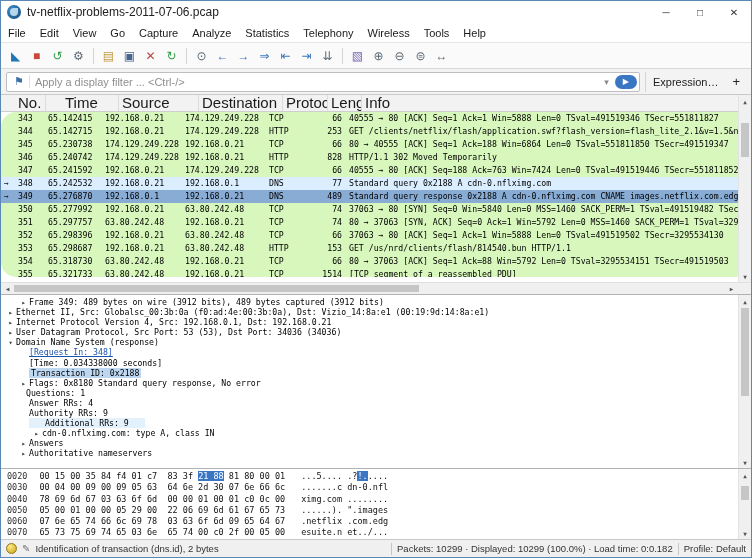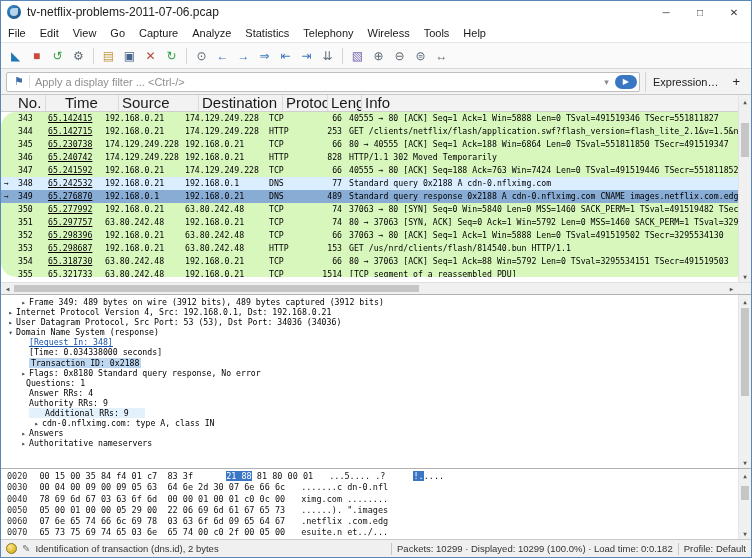--- a/index.html
+++ b/index.html
@@ -59,21 +59,21 @@
   .h-info { flex:1 1 auto; border-right:none; }
 
   .list-rows { height:165px; overflow:hidden;border-radius:15px; }
   .prow { display:flex; height:13px; line-height:13px; font-size:8.2px; color:#000; }
   .v-green { background:var(--row-green,#d8f7bd); }
   .v-blue { background:var(--row-blue,#daeeff); }
   .v-selected { background:var(--row-selected,#88acd4); }
   .cell { white-space:pre; overflow:hidden; padding:0 2px; flex:0 0 auto; }
   .c-no { width:45px; padding-left:17px; position:relative; }
   .marker { position:absolute; left:3px; top:0; line-height:13px; font-size:8px; color:#1a1a1a; }
-  .c-time { width:57px;text-decoration:underline; } .c-source { width:80px; } .c-destination { width:84px; }
+  .c-time { width:57px; } .c-source { width:80px; } .c-destination { width:84px; }
   .c-protocol { width:45px; }
   .c-length { width:34px; text-align:right; padding-right:4px; }
   .c-info { flex:1 1 auto; min-width:0; padding-left:3px; }
 
   
   .vscroll { position:absolute; right:0; width:13px; background:#f0f0f0; border-left:1px solid #e3e3e3;
              display:flex; flex-direction:column; }
   .list-vscroll { top:0; bottom:12px; }
   .pane-vscroll { top:0; bottom:0; }
   .sb-arrow { height:12px; width:100%; display:flex; align-items:center; justify-content:center;
@@ -97,21 +97,21 @@
   .t-link { color:var(--link,#1a55b0); text-decoration:underline; }
   .t-selected { background:var(--detail-selected,#bdd7f0); padding:0 2px; }
   .t-related { background:var(--detail-related,#e2f1fc); padding:0 16px; }
 
   
   .hex-pane { height:71px; flex:0 0 auto; background:#fff; border-top:1px solid #b2b2b2;
               position:relative; overflow:hidden; font-family:"DejaVu Sans Mono", monospace; padding-top:2px; }
   .hexline { height:11.3px; line-height:11.3px; font-size:8.5px; white-space:pre; padding-left:6px; color:#111; }
   .hex-off { color:#333; margin-right:12px; }
   .hex-ascii { margin-left:16px; }
-  .hl { background:var(--hex-highlight,#3a76c4); color:#fff;margin-left:28px; }
+  .hl { background:var(--hex-highlight,#3a76c4); color:#fff; }
 
   
   .statusbar { flex:1 1 auto; min-height:16px; background:#f0f0f0; border-top:1px solid #c9c9c9;
                display:flex; align-items:center; font-size:9.5px; color:#333; padding:0 5px; gap:5px; }
   .expert { width:11px; height:11px; border-radius:50%; flex:0 0 auto;
             background:radial-gradient(circle at 35% 30%, #ffe98a, #caa10e); border:1px solid #8f7a1c; }
   .comment { color:#777; font-size:10px; }
   .status-spacer { flex:1 1 auto; }
   .status-sep { width:1px; height:12px; background:#c6c6c6; flex:0 0 auto; }
   .status-text { white-space:nowrap; }
@@ -366,20 +366,21 @@
         <div class="sb-thumb-h" style="left:0;width:57%;"></div>
       </div>
       <div class="sb-arrow">▶</div>
       <div class="sb-corner"></div>
     </div>
   </div>
 
   <div class="details-pane">
     <div class="detail-lines">
         <div class="dline" style="padding-left: 17px;"><span class="expander">▸</span><span class="dtext">Frame 349: 489 bytes on wire (3912 bits), 489 bytes captured (3912 bits)</span></div>
+        <div class="dline" style="padding-left: 4px;"><span class="expander">▸</span><span class="dtext">Ethernet II, Src: Globalsc_00:3b:0a (f0:ad:4e:00:3b:0a), Dst: Vizio_14:8a:e1 (00:19:9d:14:8a:e1)</span></div>
         <div class="dline" style="padding-left: 4px;"><span class="expander">▸</span><span class="dtext">Internet Protocol Version 4, Src: 192.168.0.1, Dst: 192.168.0.21</span></div>
         <div class="dline" style="padding-left: 4px;"><span class="expander">▸</span><span class="dtext">User Datagram Protocol, Src Port: 53 (53), Dst Port: 34036 (34036)</span></div>
         <div class="dline" style="padding-left: 4px;"><span class="expander">▾</span><span class="dtext">Domain Name System (response)</span></div>
         <div class="dline" style="padding-left: 17px;"><span class="expander"></span><span class="dtext t-link">[Request In: 348]</span></div>
         <div class="dline" style="padding-left: 17px;"><span class="expander"></span><span class="dtext">[Time: 0.034338000 seconds]</span></div>
         <div class="dline" style="padding-left: 17px;"><span class="expander"></span><span class="dtext t-selected">Transaction ID: 0x2188</span></div>
         <div class="dline" style="padding-left: 17px;"><span class="expander">▸</span><span class="dtext">Flags: 0x8180 Standard query response, No error</span></div>
         <div class="dline" style="padding-left: 14px;"><span class="expander"></span><span class="dtext">Questions: 1</span></div>
         <div class="dline" style="padding-left: 17px;"><span class="expander"></span><span class="dtext">Answer RRs: 4</span></div>
         <div class="dline" style="padding-left: 17px;"><span class="expander"></span><span class="dtext">Authority RRs: 9</span></div>

